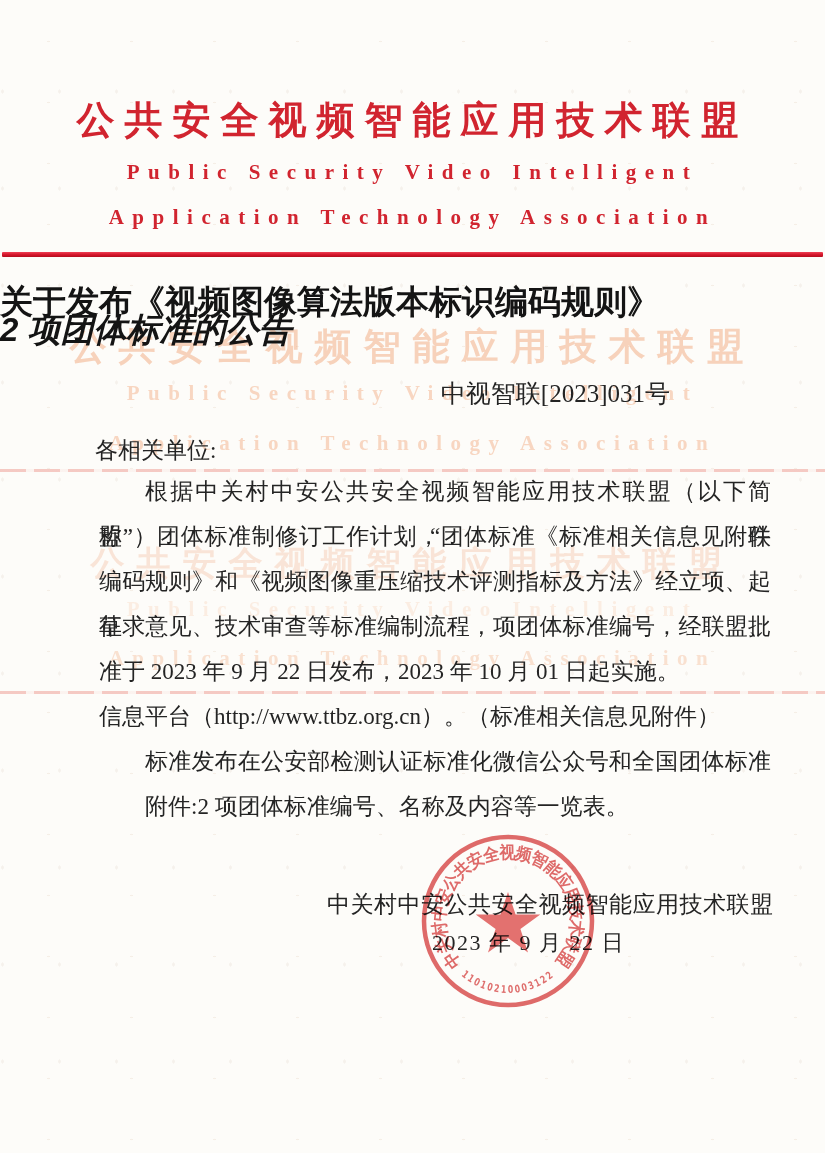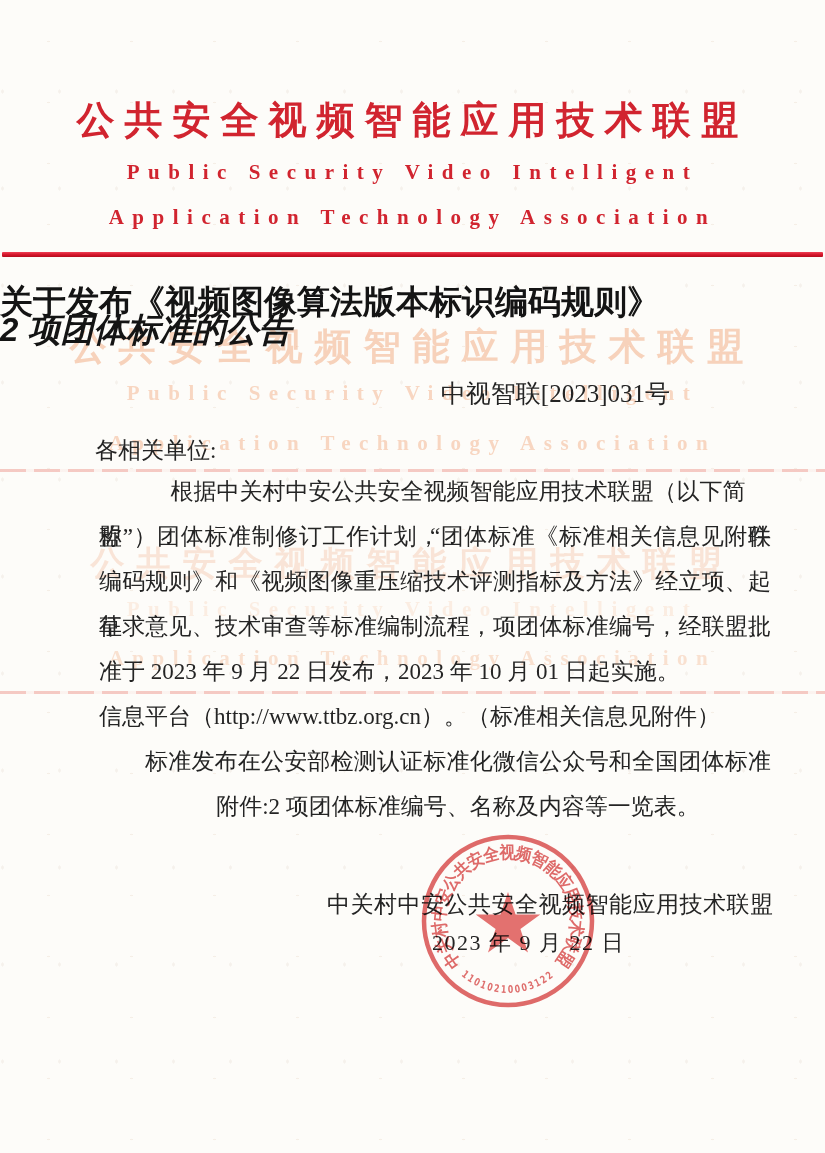--- a/index.html
+++ b/index.html
@@ -60,21 +60,21 @@
   .docnum{
     position:absolute;top:377px;right:155px;
     font-size:25px;color:#242424;white-space:nowrap;text-align:center;
   }
 
   
   .salutation{position:absolute;left:95px;top:435px;font-size:23px;color:#242424;}
   .body{position:absolute;left:99px;width:672px;top:469px;font-size:23px;color:#242424;}
   .bline{height:45px;line-height:45px;white-space:nowrap;}
   .bline.jfull{white-space:normal;text-align:justify;text-align-last:justify;}
-  .bline.indent{text-indent:2em;text-align:center;}
+  .bline.indent{text-indent:2em;}
 
   
   .signer{position:absolute;left:327px;top:889px;font-size:23px;letter-spacing:.5px;color:#242424;white-space:nowrap;}
   .sign-date{position:absolute;left:432px;top:928px;font-size:22px;letter-spacing:1.5px;color:#242424;white-space:nowrap;}
 
   
   .seal{
     position:absolute;left:420px;top:830px;width:176px;height:182px;
     mix-blend-mode:multiply;opacity:.92;
   }

